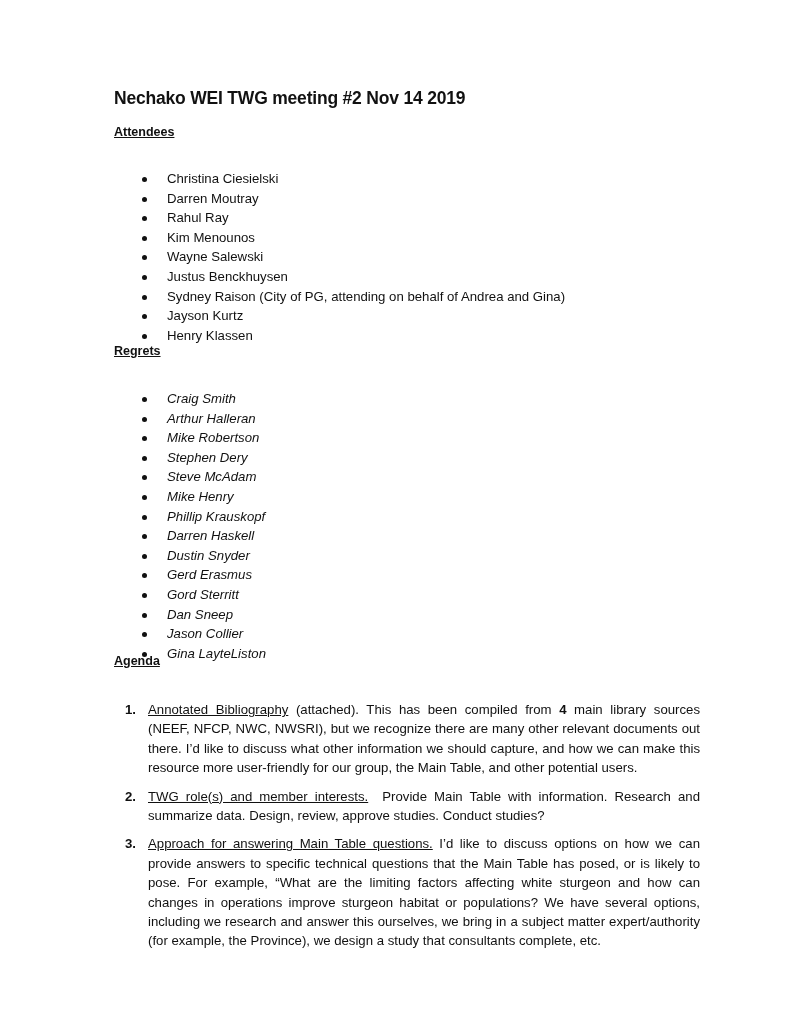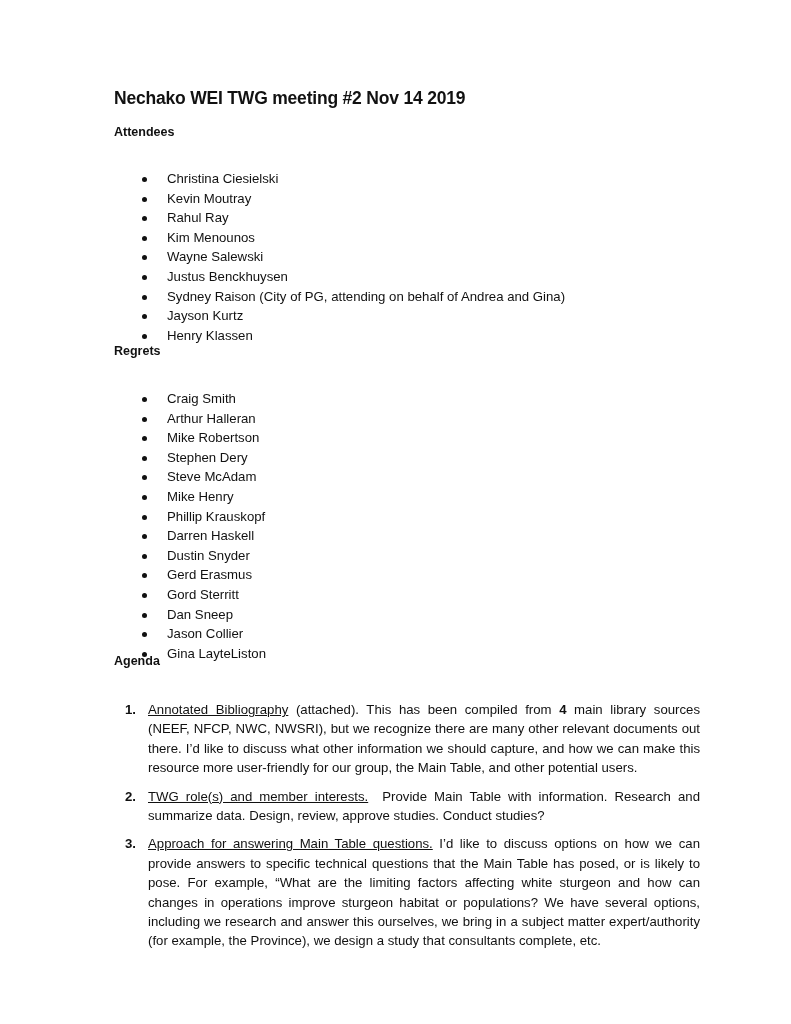--- a/index.html
+++ b/index.html
@@ -6,21 +6,21 @@
     body {
       width: 791px; height: 1024px; position: relative; overflow: hidden;
       font-family: "Liberation Sans", sans-serif; color: #111111;
     }
     .page { position: absolute; left: 8px; top: 0; width: 791px; height: 1024px; }
     .title {
       position: absolute; left: 106px; top: 88px;
       font-size: 17.5px; font-weight: bold; letter-spacing: -0.2px; margin: 0;
     }
     .section-heading {
-      position: absolute; left: 106px; font-size: 12.5px; font-weight: bold; margin: 0;
+      position: absolute; left: 106px; font-size: 12.5px; font-weight: bold; margin: 0; text-decoration: underline;
     }
     ul.names {
       position: absolute; left: 106px; margin: 17px; padding: 0; list-style: none;
     }
     ul.names li {
       height: 19.6px; line-height: 19.6px; font-size: 13.2px; position: relative; padding-left: 36px;
     }
     ul.names li .bullet {
       position: absolute; left: 11px; top: 8px; width: 5px; height: 5px; background: #111; border-radius: 50%;
     }
@@ -38,32 +38,32 @@
 </head>
 <body>
 
 <div class="page">
 
   <h1 class="title">Nechako WEI TWG meeting #2 Nov 14 2019</h1>
 
   <h2 class="section-heading" style="top:125px;">Attendees</h2>
   <ul class="names" style="top:152px;">
     <li><span class="bullet"></span><span>Christina Ciesielski</span></li>
-    <li><span class="bullet"></span><span>Kevin Moutray</span></li>
+    <li><span class="bullet"></span><span>Darren Moutray</span></li>
     <li><span class="bullet"></span><span>Rahul Ray</span></li>
     <li><span class="bullet"></span><span>Kim Menounos</span></li>
     <li><span class="bullet"></span><span>Wayne Salewski</span></li>
     <li><span class="bullet"></span><span>Justus Benckhuysen</span></li>
     <li><span class="bullet"></span><span>Sydney Raison (City of PG, attending on behalf of Andrea and Gina)</span></li>
     <li><span class="bullet"></span><span>Jayson Kurtz</span></li>
     <li><span class="bullet"></span><span>Henry Klassen</span></li>
   </ul>
 
   <h2 class="section-heading" style="top:344px;">Regrets</h2>
-  <ul class="names" style="top:372px;">
+  <ul class="names" style="top:372px;font-style:italic;">
     <li><span class="bullet"></span><span>Craig Smith</span></li>
     <li><span class="bullet"></span><span>Arthur Halleran</span></li>
     <li><span class="bullet"></span><span>Mike Robertson</span></li>
     <li><span class="bullet"></span><span>Stephen Dery</span></li>
     <li><span class="bullet"></span><span>Steve McAdam</span></li>
     <li><span class="bullet"></span><span>Mike Henry</span></li>
     <li><span class="bullet"></span><span>Phillip Krauskopf</span></li>
     <li><span class="bullet"></span><span>Darren Haskell</span></li>
     <li><span class="bullet"></span><span>Dustin Snyder</span></li>
     <li><span class="bullet"></span><span>Gerd Erasmus</span></li>

